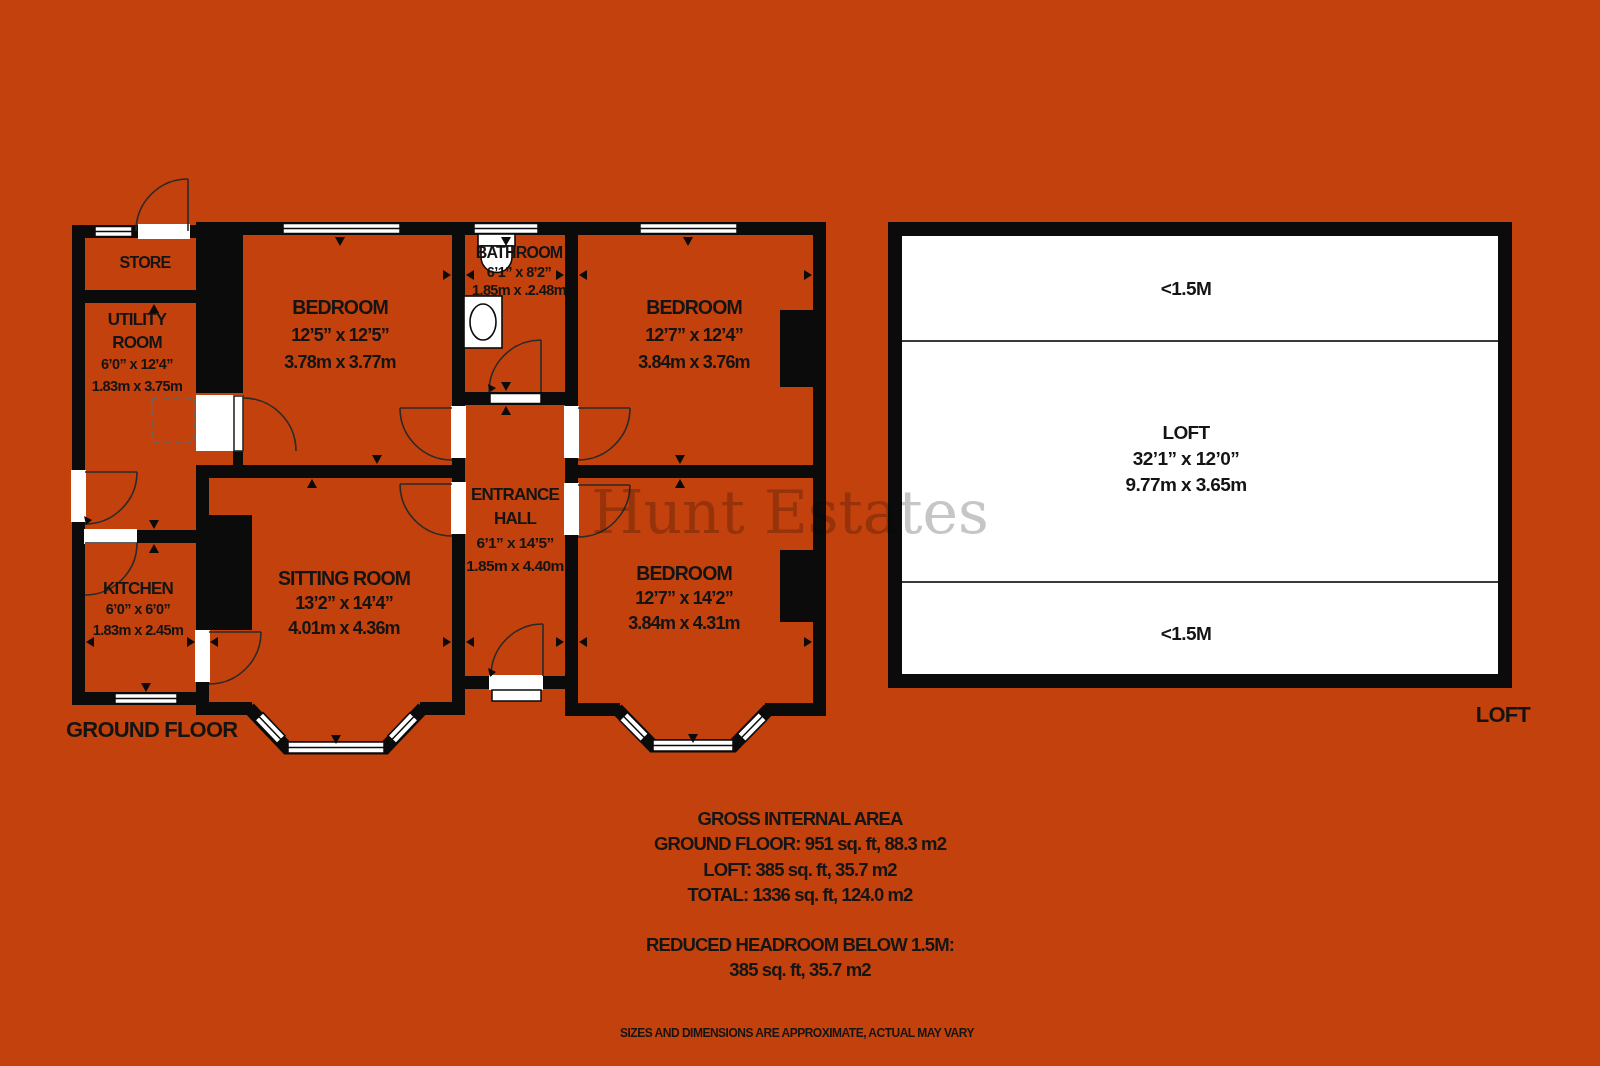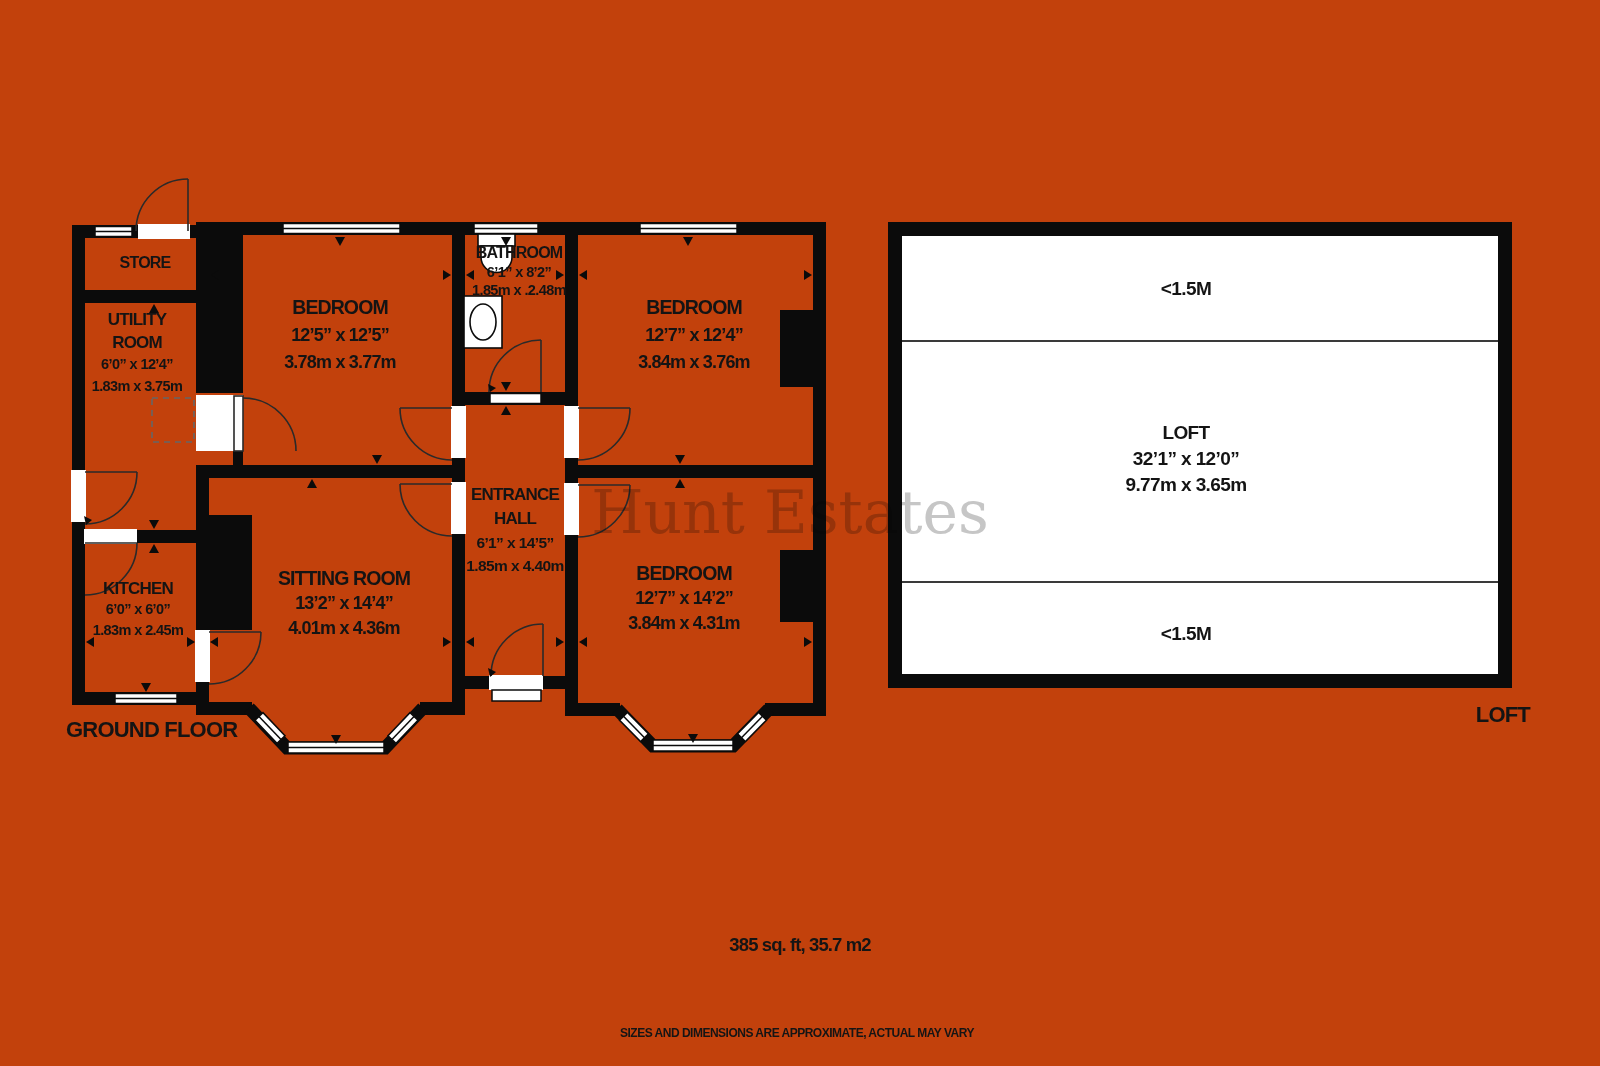--- a/index.html
+++ b/index.html
@@ -292,18 +292,25 @@
     <text class="loft-text" x="1186" y="484">9.77m x 3.65m</text>
     <text class="loft-text" x="1186" y="633">&lt;1.5M</text>
 
     <text class="floor-label" x="66" y="729" text-anchor="start">GROUND FLOOR</text>
     <text class="floor-label" x="1530" y="714" text-anchor="end">LOFT</text>
   </g>
 </svg>
 
   <div class="watermark">Hunt Estates</div>
 
+  <div class="summary summary-1">
+    <div>GROSS INTERNAL AREA</div>
+    <div>GROUND FLOOR: 951 sq. ft, 88.3 m2</div>
+    <div>LOFT: 385 sq. ft, 35.7 m2</div>
+    <div>TOTAL: 1336 sq. ft, 124.0 m2</div>
+  </div>
   <div class="summary summary-2">
+    <div>REDUCED HEADROOM BELOW 1.5M:</div>
     <div>385 sq. ft, 35.7 m2</div>
   </div>
   <div class="disclaimer">SIZES AND DIMENSIONS ARE APPROXIMATE, ACTUAL MAY VARY</div>
 
 </div>
 
 </body></html>

